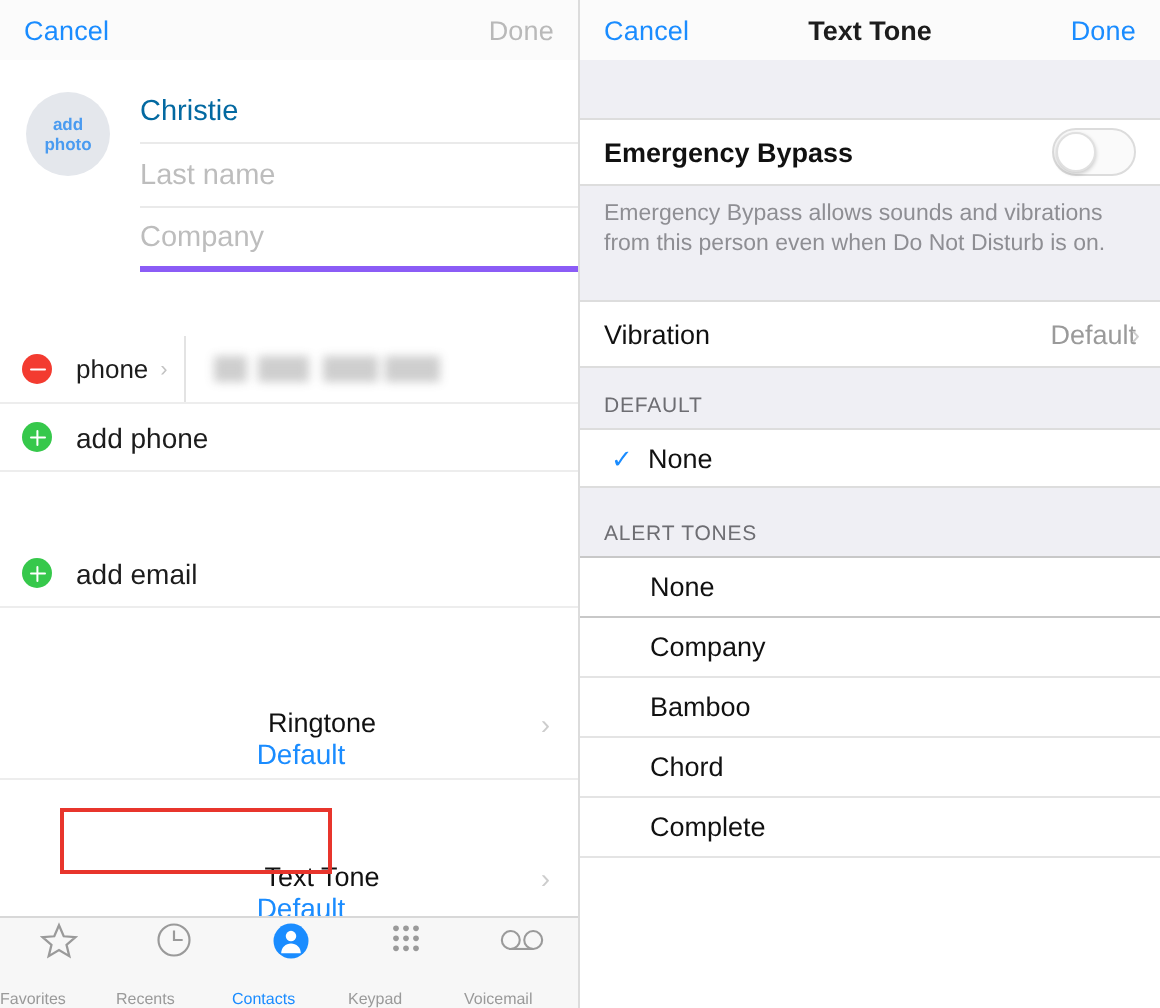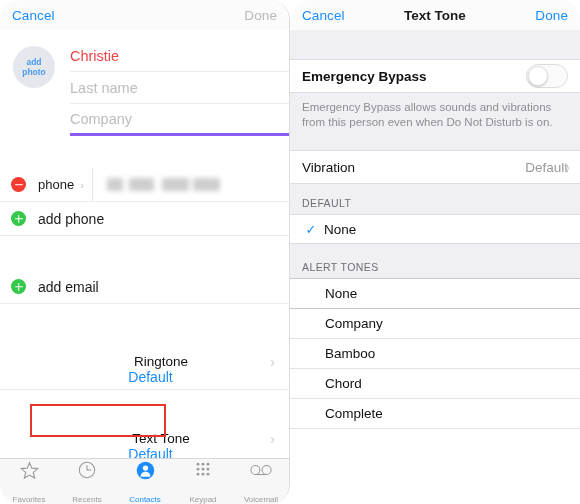--- a/index.html
+++ b/index.html
@@ -3,21 +3,21 @@
 <meta charset="utf-8">
 <style>
   * { box-sizing: border-box; margin: 0; padding: 0; }
   html, body {
     width: 580px; height: 504px;
     font-family: "Liberation Sans", sans-serif;
     background: #ffffff;
     overflow: hidden;
   }
   .screens { display: flex; width: 580px; height: 504px; }
-  .panel { width: 290px; height: 504px; position: relative; background: #fff; overflow: hidden; border-radius: 20px; }
+  .panel { width: 290px; height: 504px; position: relative; background: #fff; overflow: hidden; }
   .panel-left { border-right: 1px solid #dcdcdc; }
 
   
   .navbar {
     height: 30px; display: flex; align-items: center;
     padding: 0 12px; background: #fbfbfb; position: relative;
   }
   .nav-btn { font-size: 13.5px; color: #1a8cff; letter-spacing: .1px; }
   .nav-btn.disabled { color: #b9b9b9; }
   .nav-title {
@@ -31,21 +31,21 @@
   .avatar {
     width: 42px; height: 42px; border-radius: 50%;
     background: #e4e7ec; margin-left: 13px; margin-top: 6px;
     display: flex; flex-direction: column; align-items: center; justify-content: center;
     color: #4a9bf0; font-size: 8.5px; font-weight: bold; line-height: 10px;
     flex: 0 0 auto;
   }
   .name-fields { flex: 1; margin-left: 15px; }
   .field {
     height: 32px; display: flex; align-items: center;
-    font-size: 14.5px; color: #ef4444; border-bottom: 1px solid #eaeaea;
+    font-size: 14.5px; color: #0369a1; border-bottom: 1px solid #eaeaea;
     padding-right: 10px;
   }
   .field.ph { color: #bdbdbd; }
   .field:last-child { border-bottom: 3px solid #8b5cf6; }
 
   .gap { background: #ffffff; }
 
   .row {
     display: flex; align-items: center; height: 34px;
     border-bottom: 1px solid #ededed; position: relative;
@@ -89,21 +89,21 @@
     position: absolute; left: 30px; top: 404px; width: 136px; height: 33px;
     border: 2px solid #e8352c; pointer-events: none;
   }
 
   
   .tabbar {
     position: absolute; left: 0; bottom: 0; width: 290px; height: 46px;
     background: #f7f7f7; border-top: 1px solid #d8d8d8;
     display: flex; align-items: center;
   }
-  .tab { flex: 1; display: flex; flex-direction: column; align-items: center; gap: 14px; }
+  .tab { flex: 1; display: flex; flex-direction: column; gap: 14px; }
   .tab-label { font-size: 8px; color: #9a9a9a; }
   .tab.active .tab-label { color: #1a8cff; }
   .tab-icon { height: 22px; display: flex; align-items: center; justify-content: center; }
 
   
   .sep-block { background: #efeff4; }
   .rrow {
     height: 34px; display: flex; align-items: center;
     background: #fff; border-top: 1px solid #dddddd; border-bottom: 1px solid #dddddd;
     padding: 0 12px; position: relative;

